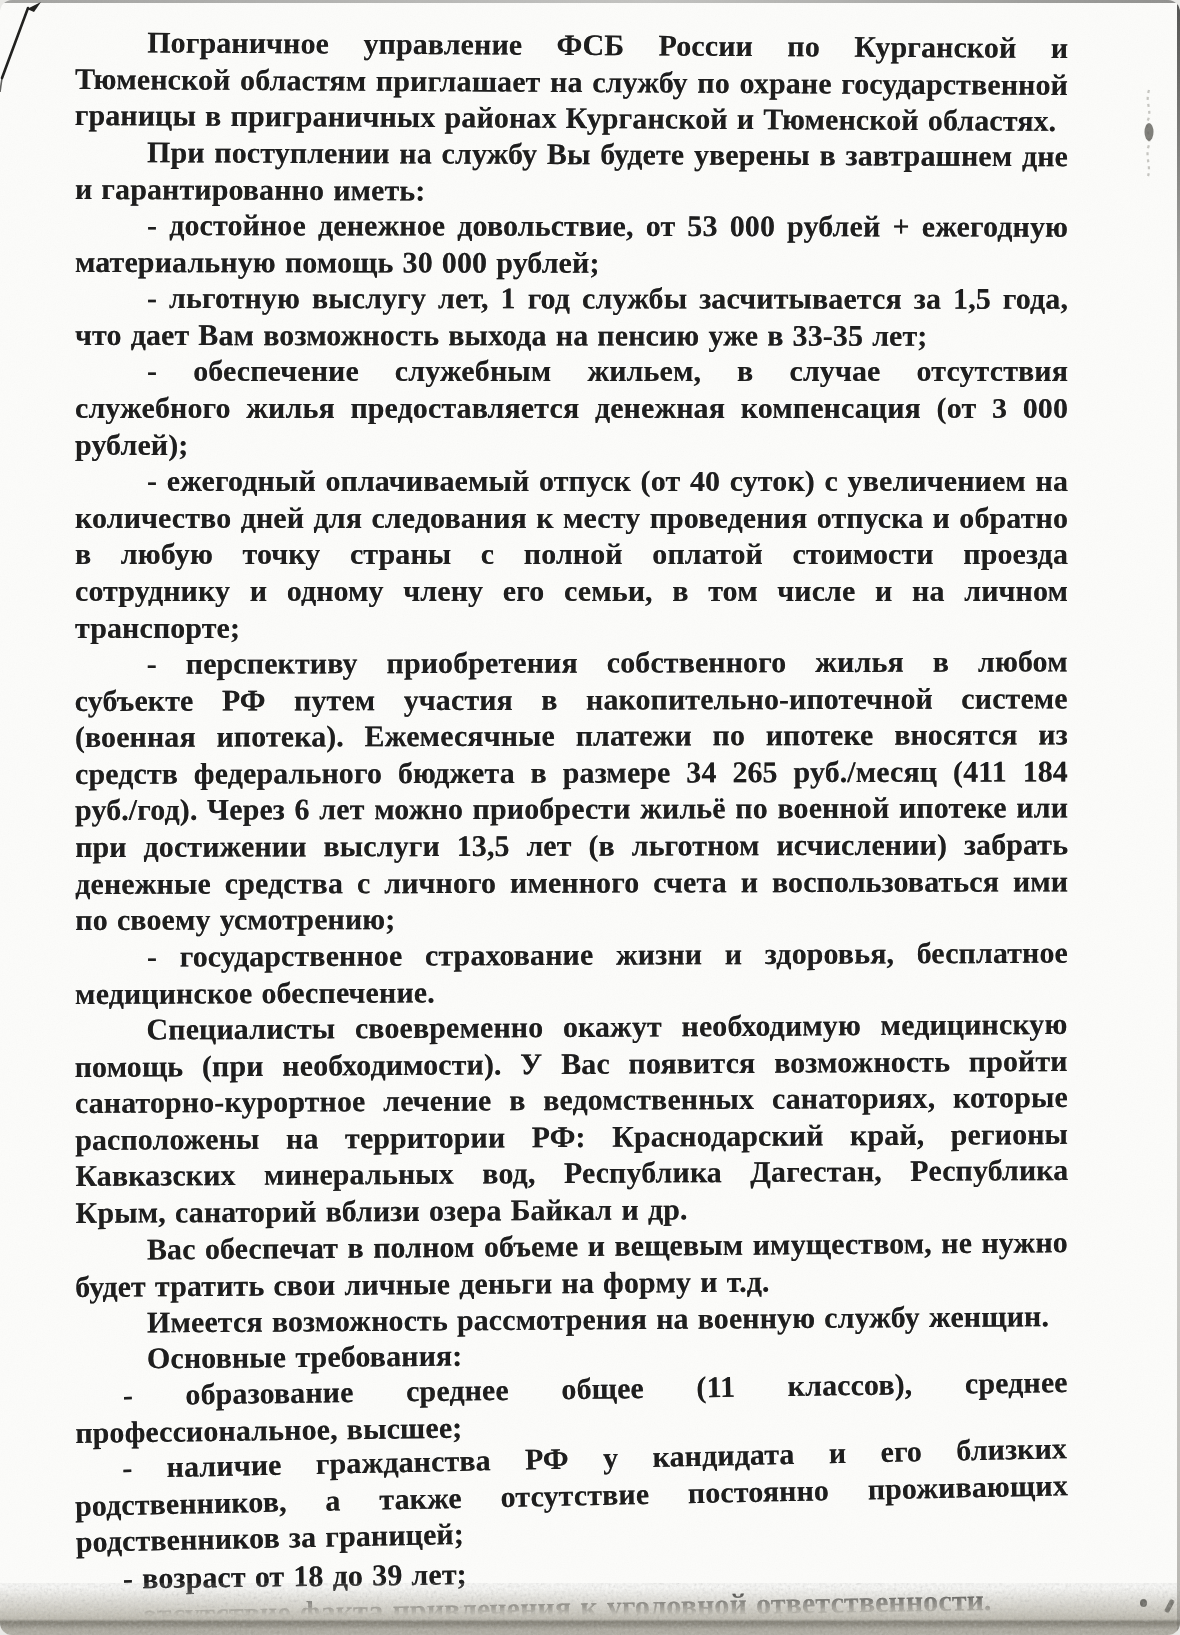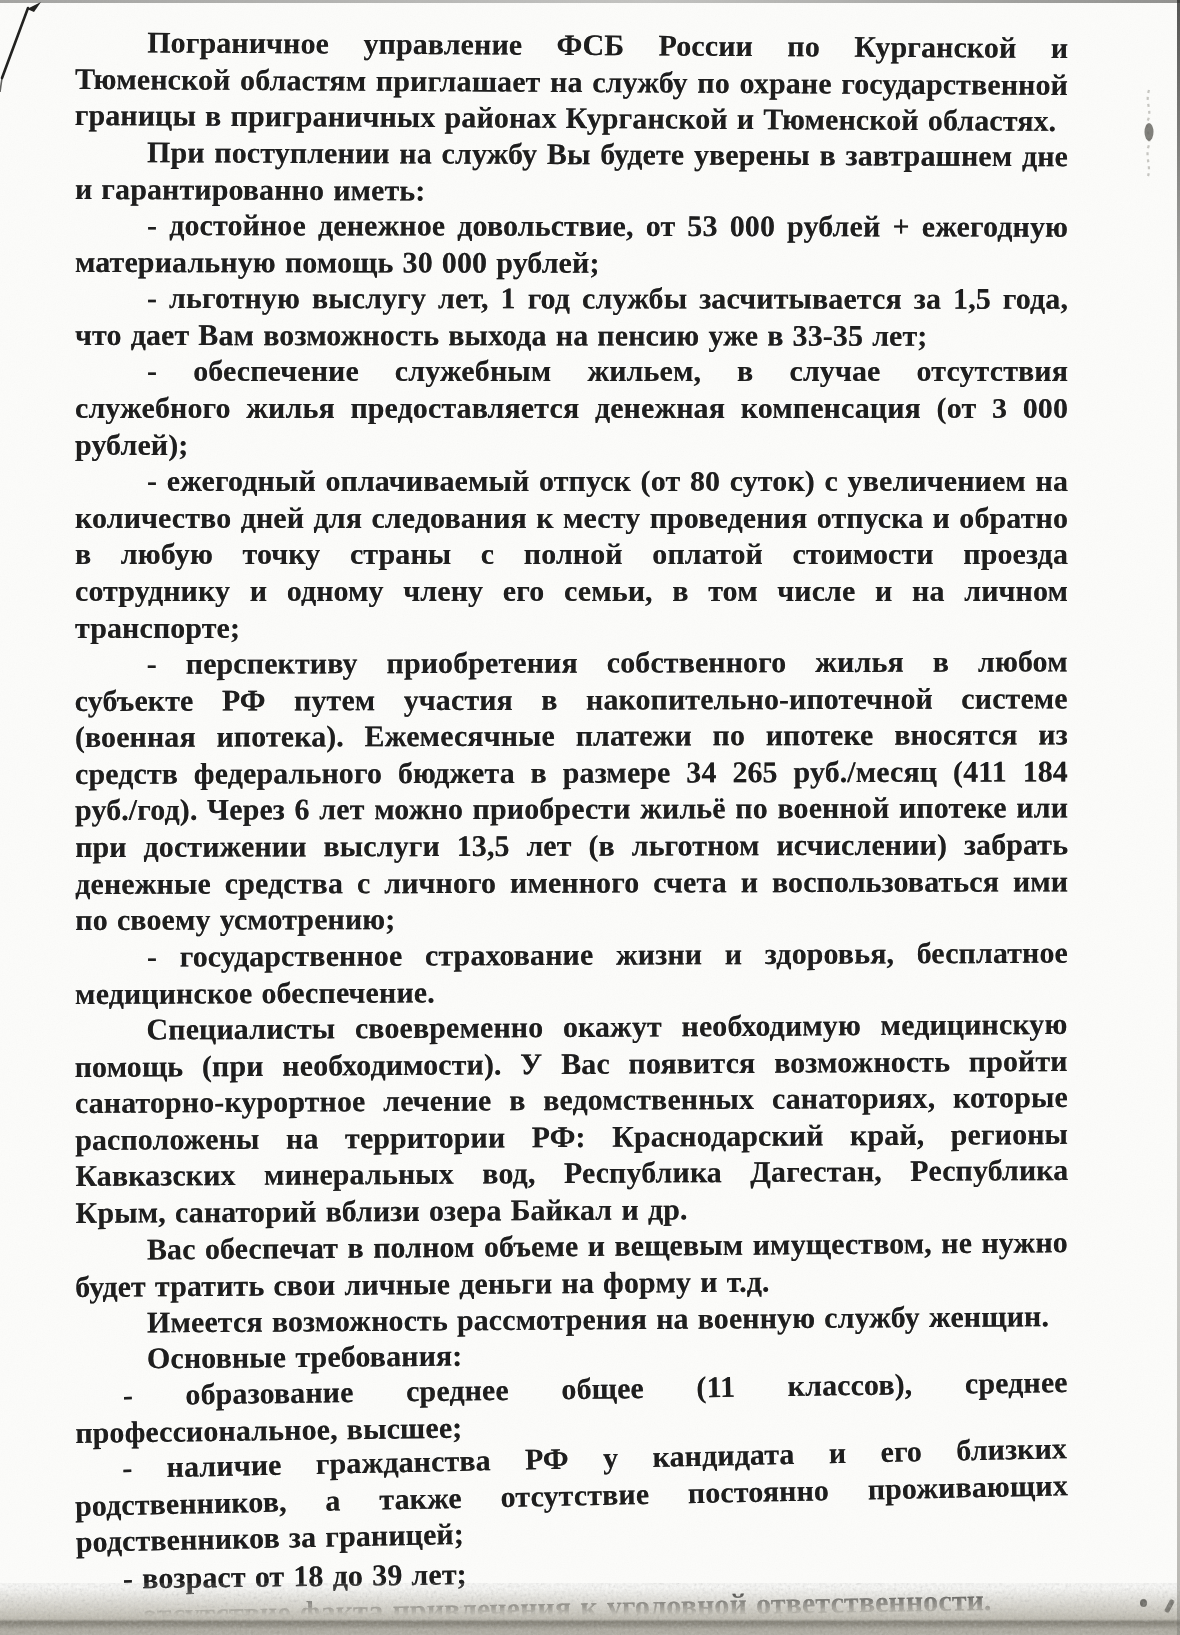--- a/index.html
+++ b/index.html
@@ -8,20 +8,21 @@
     background: #e9e9e6;
   }
   .page {
     position: relative;
     width: 1180px;
     height: 1635px;
     background: #fcfcfa;
     overflow: hidden;
     font-family: "Liberation Serif", "DejaVu Serif", serif;
     color: #1b1b1b;
+    border-radius: 12px;
   }
   .content {
     position: absolute;
     top: 24px;
     left: 75px;
     width: 993px;
   }
   .content p {
     margin: 0;
     font-size: 30px;
@@ -87,21 +88,21 @@
     <path d="M9,2 C5,14 12,22 8,32 C5,42 12,50 8,60 C6,70 11,80 8,88" stroke="#75746c" stroke-width="2.2" fill="none" opacity="0.5" stroke-dasharray="3 4"></path>
     <ellipse cx="9" cy="44" rx="4.5" ry="9" fill="#45443e" opacity="0.85"></ellipse>
   </svg>
 
   <div class="content" id="paragraphs">
       <p style="transform: rotate(0.35deg);">Пограничное управление ФСБ России по Курганской и Тюменской областям приглашает на службу по охране государственной границы в приграничных районах Курганской и Тюменской областях.</p>
       <p style="transform: rotate(0.25deg);">При поступлении на службу Вы будете уверены в завтрашнем дне и гарантированно иметь:</p>
       <p style="transform: rotate(0.1deg);">- достойное денежное довольствие, от 53 000 рублей + ежегодную материальную помощь 30 000 рублей;</p>
       <p style="transform: rotate(0.05deg);">- льготную выслугу лет, 1 год службы засчитывается за 1,5 года, что дает Вам возможность выхода на пенсию уже в 33-35 лет;</p>
       <p style="transform: rotate(0deg);">- обеспечение служебным жильем, в случае отсутствия служебного жилья предоставляется денежная компенсация (от 3 000 рублей);</p>
-      <p style="transform: rotate(0deg);">- ежегодный оплачиваемый отпуск (от 80 суток) с увеличением на количество дней для следования к месту проведения отпуска и обратно в любую точку страны с полной оплатой стоимости проезда сотруднику и одному члену его семьи, в том числе и на личном транспорте;</p>
+      <p style="transform: rotate(0deg);">- ежегодный оплачиваемый отпуск (от 40 суток) с увеличением на количество дней для следования к месту проведения отпуска и обратно в любую точку страны с полной оплатой стоимости проезда сотруднику и одному члену его семьи, в том числе и на личном транспорте;</p>
       <p style="transform: rotate(-0.15deg);">- перспективу приобретения собственного жилья в любом субъекте РФ путем участия в накопительно-ипотечной системе (военная ипотека). Ежемесячные платежи по ипотеке вносятся из средств федерального бюджета в размере 34 265 руб./месяц (411 184 руб./год). Через 6 лет можно приобрести жильё по военной ипотеке или при достижении выслуги 13,5 лет (в льготном исчислении) забрать денежные средства с личного именного счета и воспользоваться ими по своему усмотрению;</p>
       <p style="transform: rotate(-0.25deg);">- государственное страхование жизни и здоровья, бесплатное медицинское обеспечение.</p>
       <p style="transform: rotate(-0.35deg);">Специалисты своевременно окажут необходимую медицинскую помощь (при необходимости). У Вас появится возможность пройти санаторно-курортное лечение в ведомственных санаториях, которые расположены на территории РФ: Краснодарский край, регионы Кавказских минеральных вод, Республика Дагестан, Республика Крым, санаторий вблизи озера Байкал и др.</p>
       <p style="transform: rotate(-0.45deg);">Вас обеспечат в полном объеме и вещевым имуществом, не нужно будет тратить свои личные деньги на форму и т.д.</p>
       <p style="transform: rotate(-0.4deg);">Имеется возможность рассмотрения на военную службу женщин.</p>
       <p style="transform: rotate(-0.5deg);">Основные требования:</p>
       <p class="small-indent" style="transform: rotate(-0.8deg);">- образование среднее общее (11 классов), среднее профессиональное, высшее;</p>
       <p class="small-indent" style="transform: rotate(-1.2deg);">- наличие гражданства РФ у кандидата и его близких родственников, а также отсутствие постоянно проживающих родственников за границей;</p>
       <p class="small-indent" style="transform: rotate(-0.7deg);">- возраст от 18 до 39 лет;</p>
       <p class="small-indent" style="transform: rotate(-1deg);">- отсутствие факта привлечения к уголовной ответственности.</p>

